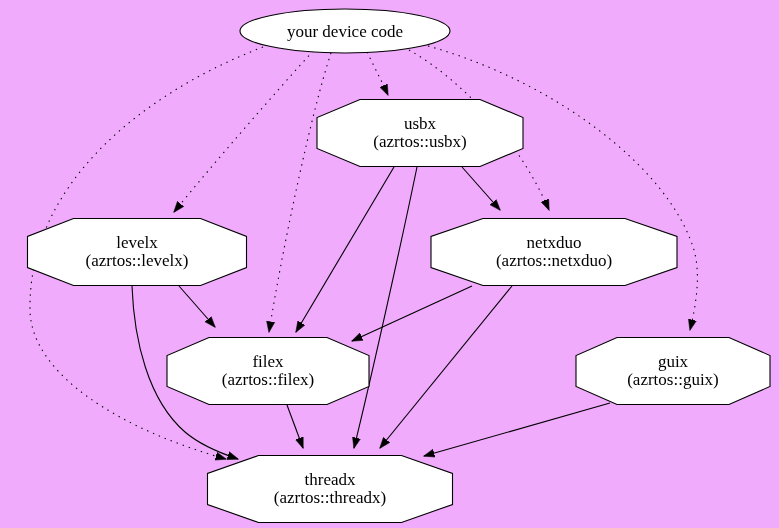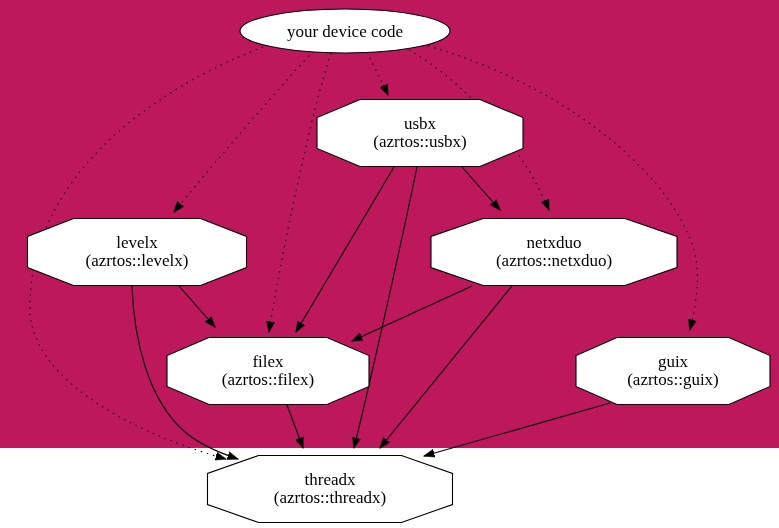--- a/index.html
+++ b/index.html
@@ -7,22 +7,22 @@
     padding: 0;
     background: #ffffff;
     width: 779px;
     height: 528px;
     overflow: hidden;
     font-family: "Liberation Serif", "DejaVu Serif", serif;
   }
   .canvas {
     position: relative;
     width: 779px;
-    height: 448px;
-    background: #be185d;
+    height: 528px;
+    background: #f0abfc;
   }
   svg { display: block; }
   .edge {
     fill: none;
     stroke: #000000;
     stroke-width: 1.1;
   }
   .edge.dotted {
     stroke-dasharray: 1.4 5;
   }

